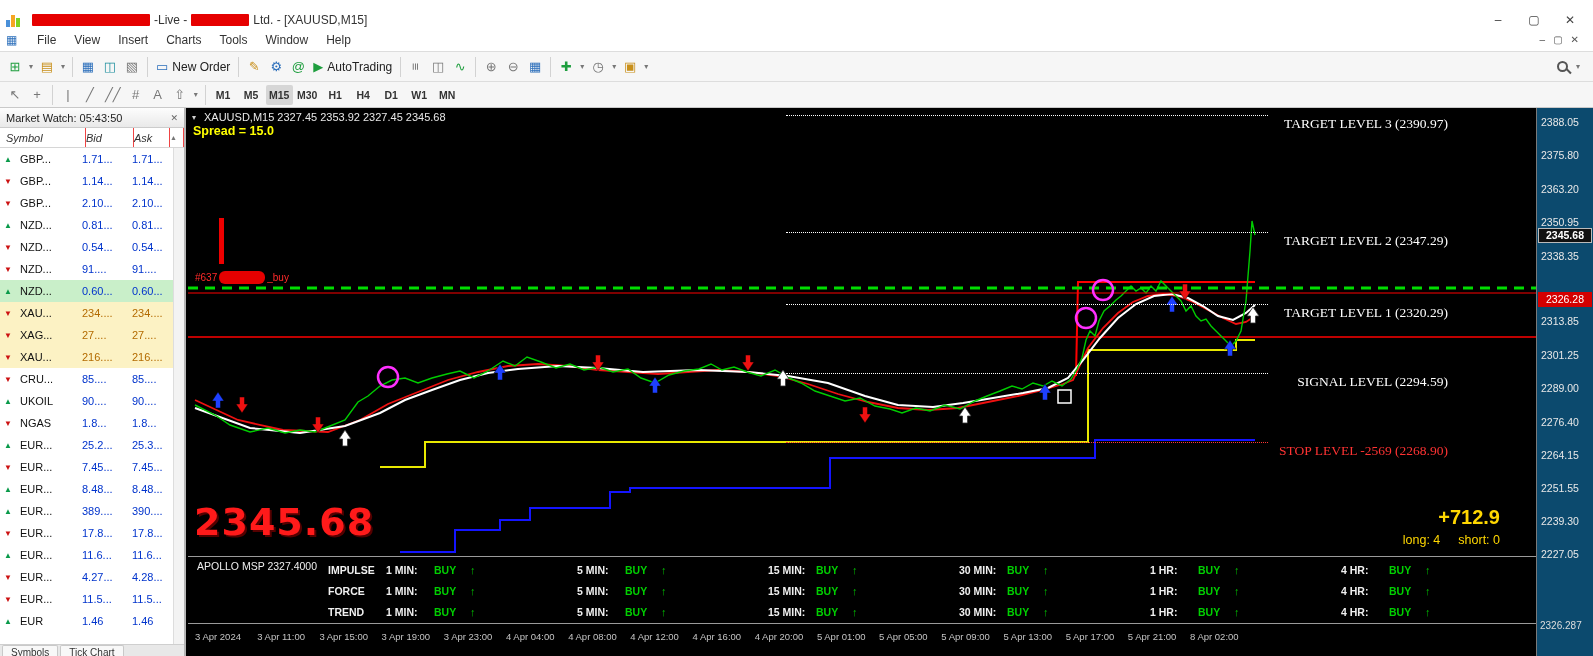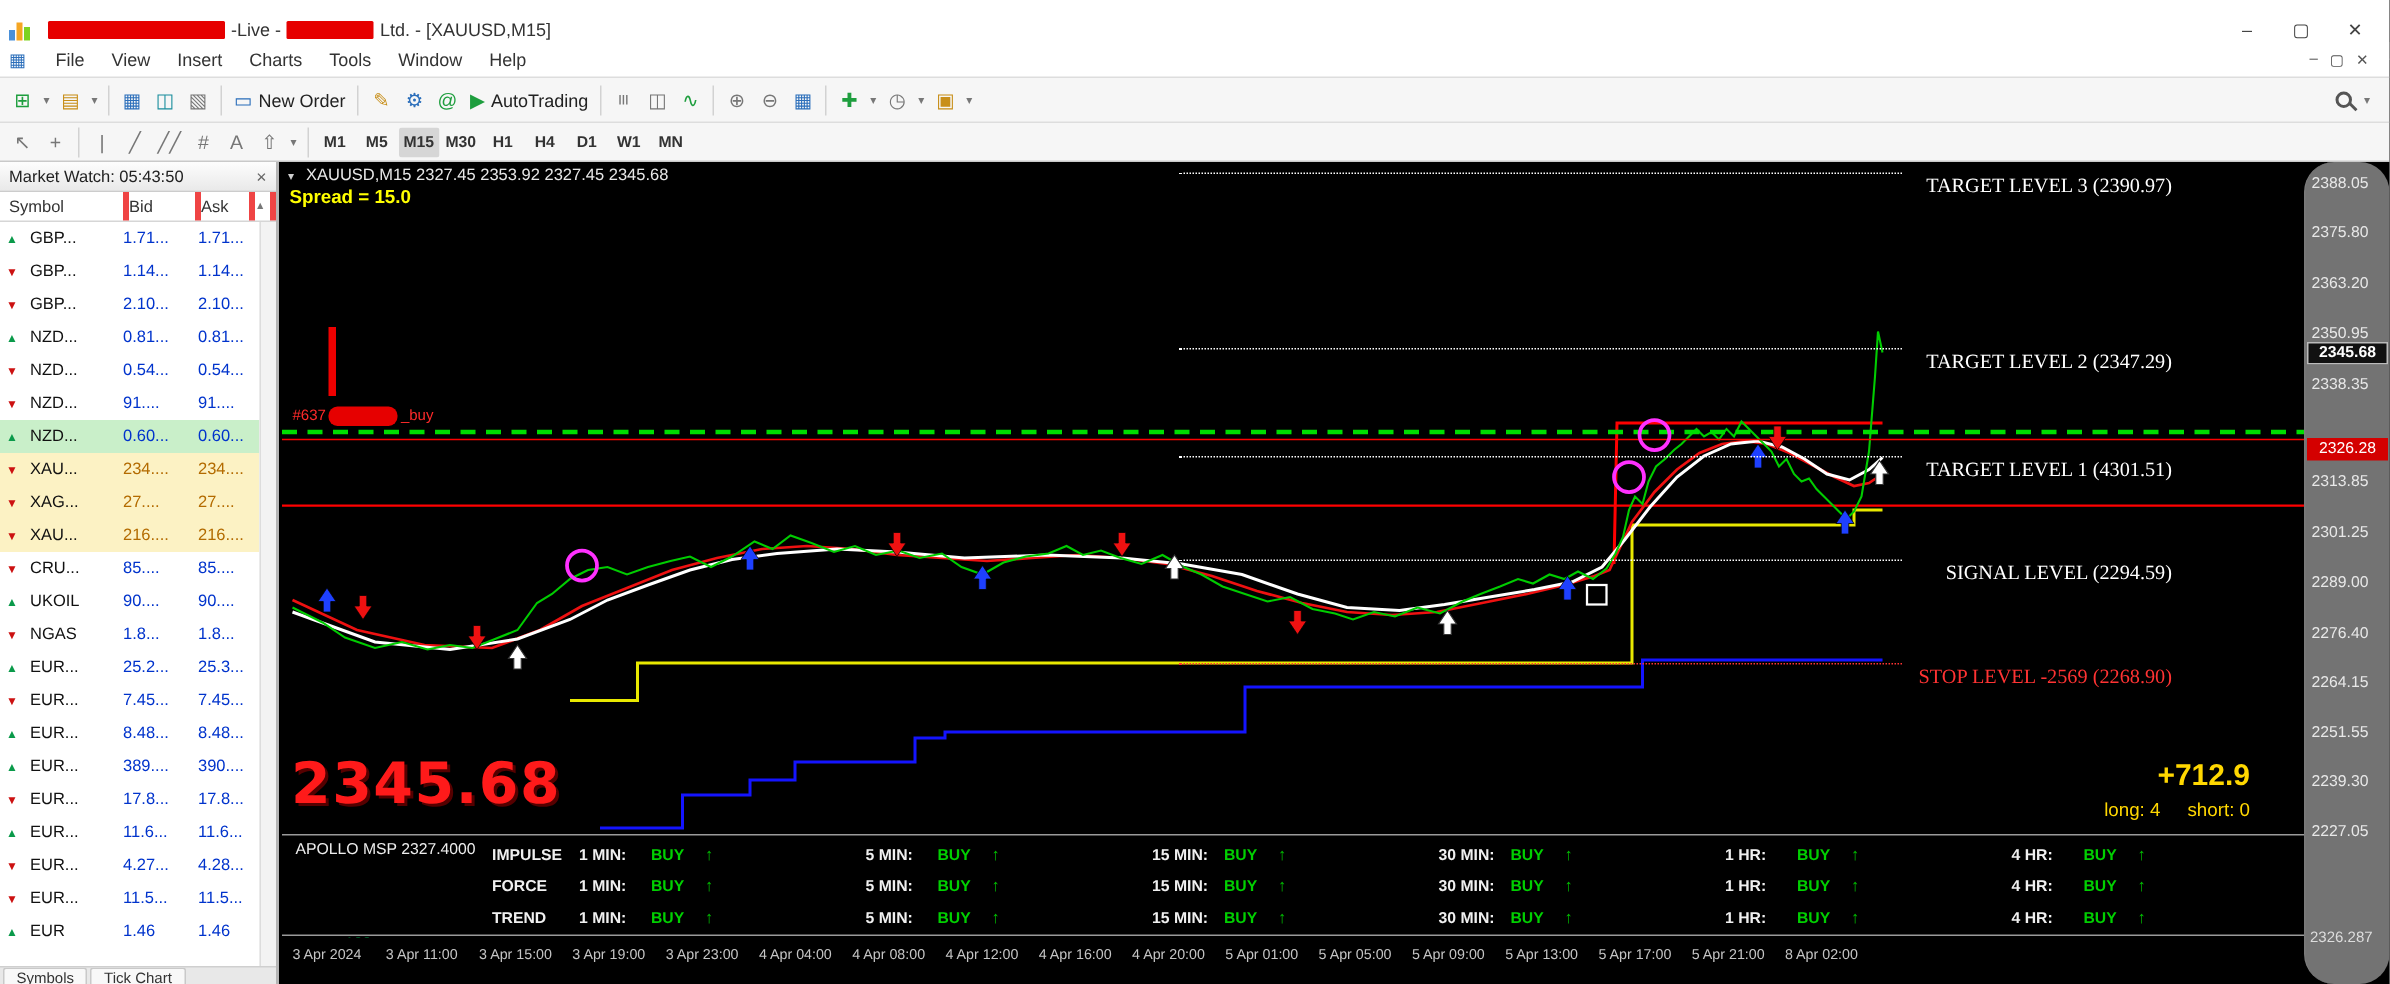--- a/index.html
+++ b/index.html
@@ -55,21 +55,21 @@
   .workspace{position:absolute;left:0;top:108px;right:0;bottom:0;background:#000;}
 
   
   .market-watch{position:absolute;left:0;top:0;width:186px;bottom:0;background:#fff;
                 border-right:2px solid #b5b5b5;font-size:11px;overflow:hidden;}
   .mw-title{height:20px;background:linear-gradient(#fdfdfd,#e9e9e9);border-bottom:1px solid #ccc;
             display:flex;align-items:center;padding:0 6px;font-size:11px;color:#222;}
   .mw-close{margin-left:auto;font-size:9px;color:#666;}
   .mw-header{height:20px;display:grid;grid-template-columns:80px 48px 36px 1fr;align-items:center;
              padding-left:6px;border-bottom:1px solid #d6d6d6;color:#333;}
-  .mw-header span{border-right:4px solid #ef4444;height:100%;display:flex;align-items:center;}
+  .mw-header span{border-right:1px solid #ef4444;height:100%;display:flex;align-items:center;font-style:italic;}
   .mw-scrollup{font-size:7px;color:#777;text-align:center;}
   .mw-rows{position:absolute;left:0;top:40px;right:11px;bottom:12px;overflow:hidden;}
   .mw-row{display:grid;grid-template-columns:16px 62px 50px 1fr;height:22px;align-items:center;
           padding-left:4px;}
   .mw-arrow{font-size:8px;}
   .mw-sym{color:#111;}
   .mw-bid,.mw-ask{color:#0033cc;}
   .mw-scroll{position:absolute;right:0;top:40px;bottom:12px;width:11px;background:#f3f3f3;
              border-left:1px solid #ddd;}
   .mw-tabs{position:absolute;left:0;right:0;bottom:0;height:12px;background:#e8e8e8;
@@ -110,22 +110,22 @@
   .ind-tf{color:#f0f0f0;font-weight:bold;width:48px;}
   .ind-sig{color:#00d000;font-weight:bold;width:36px;}
   .ind-arr{color:#00c000;font-weight:bold;font-size:11px;}
 
   
   .time-axis{position:absolute;left:0;top:517px;width:100%;height:22px;background:#000;
              display:flex;align-items:center;padding-left:7px;}
   .time-axis span{flex:0 0 62.2px;font-size:9.5px;color:#c4c4c4;white-space:nowrap;}
 
   
-  .price-scale{position:absolute;left:1350px;right:0;top:0;bottom:0;background:#737373;
-               border-left:1px solid #7a7a7a;border-radius:20px;}
+  .price-scale{position:absolute;left:1350px;right:0;top:0;bottom:0;background:#0c4a6e;
+               border-left:1px solid #7a7a7a;}
   .tick{position:absolute;left:4px;font-size:10.5px;color:#e8e8e8;white-space:nowrap;}
   .price-box{position:absolute;left:1px;right:1px;height:15px;background:#111;border:1px solid #bbb;
              color:#fff;font-size:10.5px;font-weight:bold;text-align:center;line-height:13px;}
   .alert-box{position:absolute;left:1px;right:1px;height:15px;background:#d40000;color:#fff;
              font-size:10.5px;text-align:center;line-height:15px;}
   .scale-bottom{position:absolute;left:3px;top:512px;font-size:10px;color:#ddd;}
 </style>
 </head>
 <body>
 
@@ -495,21 +495,21 @@
               <span class="lvl-label" style="color: rgb(255, 255, 255);">TARGET LEVEL 3 (2390.97)</span>
             </div>
 
             <div class="level" style="top: 123.685px;">
               <span class="lvl-dots" style="border-top-color: rgb(255, 255, 255);"></span>
               <span class="lvl-label" style="color: rgb(255, 255, 255);">TARGET LEVEL 2 (2347.29)</span>
             </div>
 
             <div class="level" style="top: 196.056px;">
               <span class="lvl-dots" style="border-top-color: rgb(255, 255, 255);"></span>
-              <span class="lvl-label" style="color: rgb(255, 255, 255);">TARGET LEVEL 1 (4301.51)</span>
+              <span class="lvl-label" style="color: rgb(255, 255, 255);">TARGET LEVEL 1 (2320.29)</span>
             </div>
 
             <div class="level" style="top: 264.942px;">
               <span class="lvl-dots" style="border-top-color: rgb(255, 255, 255);"></span>
               <span class="lvl-label" style="color: rgb(255, 255, 255);">SIGNAL LEVEL (2294.59)</span>
             </div>
 
             <div class="level" style="top: 333.801px;">
               <span class="lvl-dots" style="border-top-color: rgb(255, 51, 51);"></span>
               <span class="lvl-label" style="color: rgb(255, 51, 51);">STOP LEVEL -2569 (2268.90)</span>

